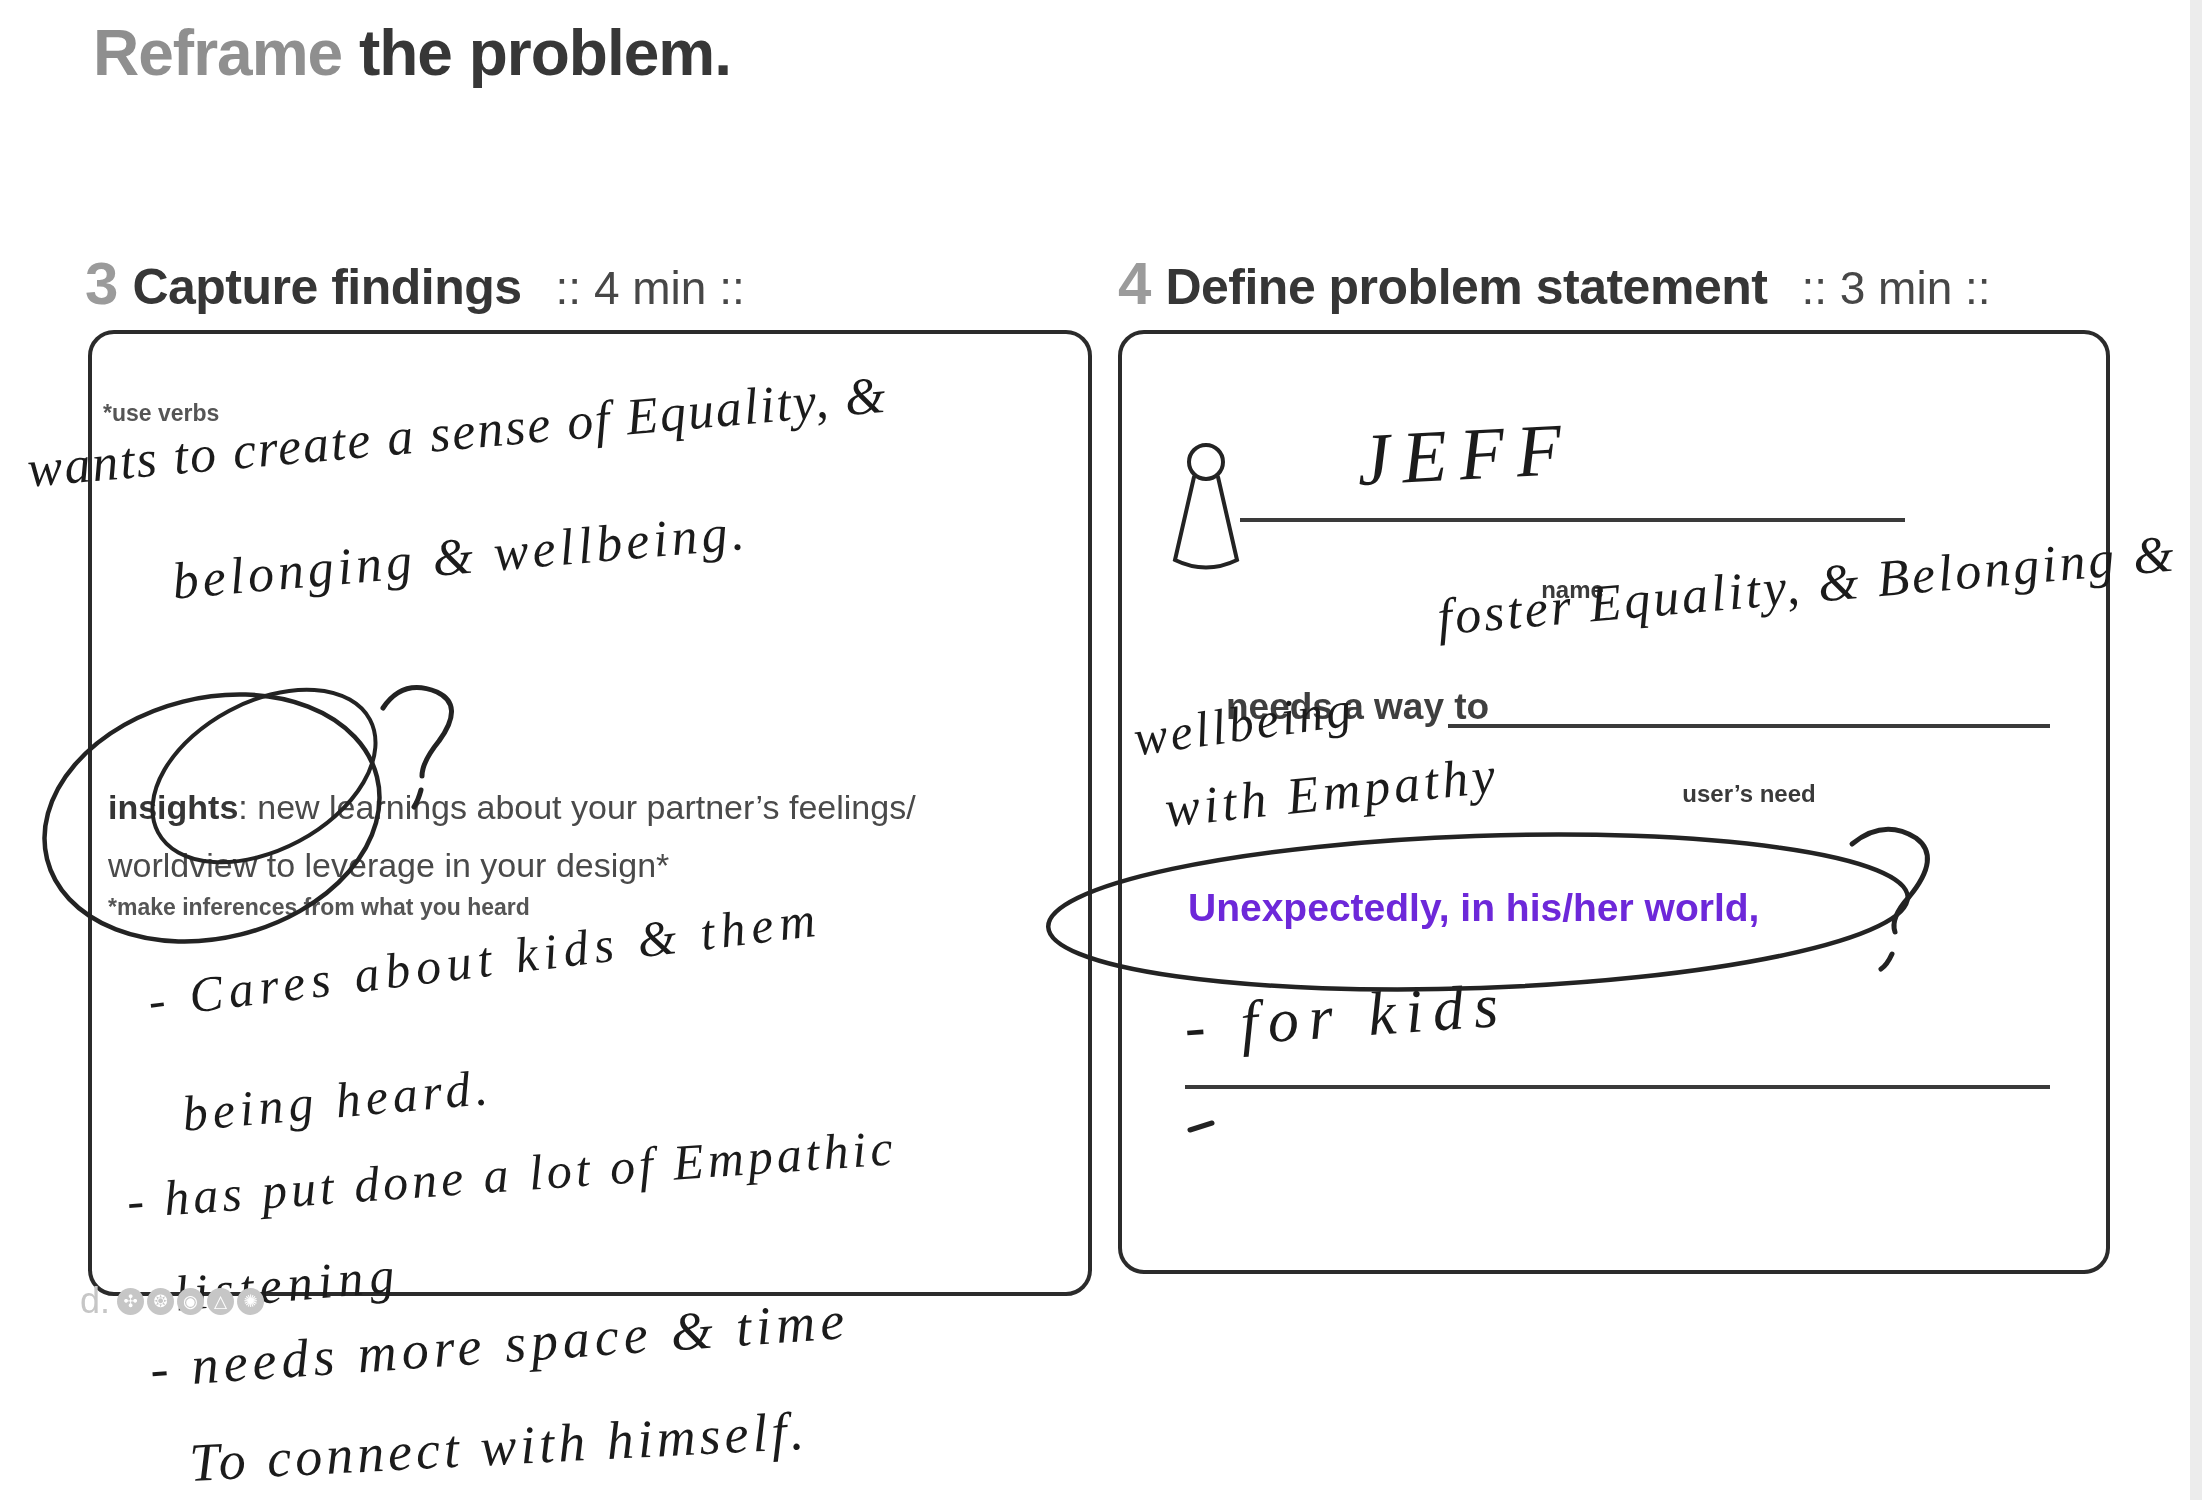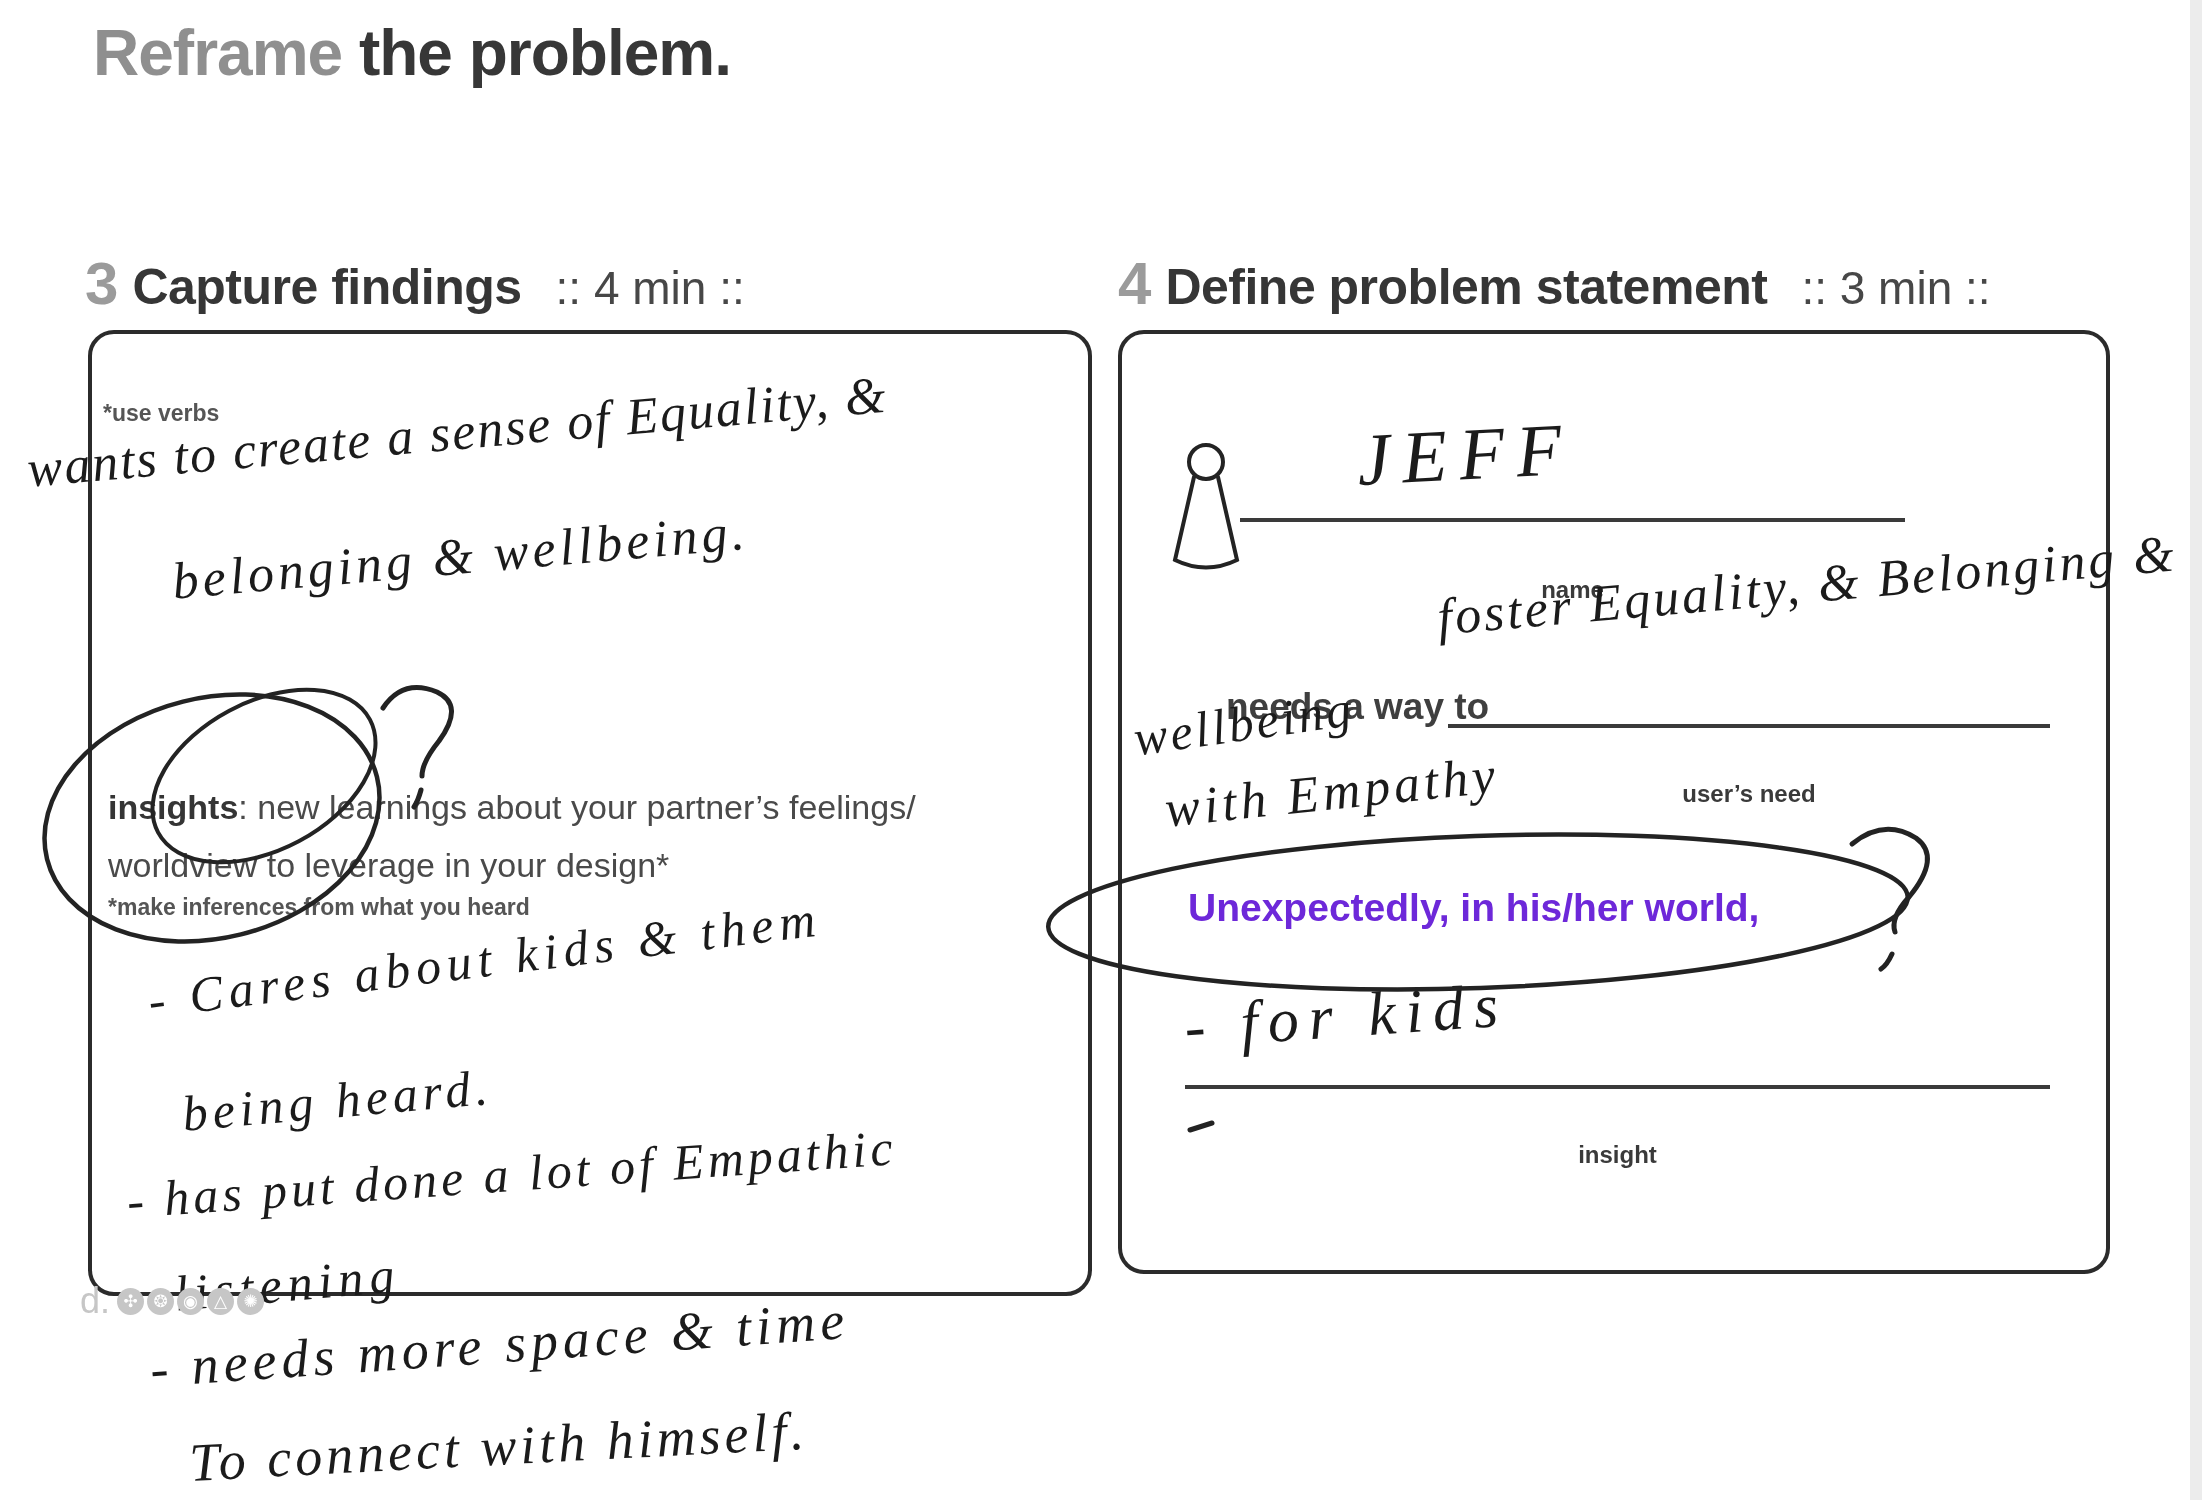--- a/index.html
+++ b/index.html
@@ -96,21 +96,20 @@
   <div class="hw" style="left:1435px;top:588px;font-size:52px;letter-spacing:3px;transform:rotate(-5deg);">foster Equality, &amp; Belonging &amp;</div>
   <div class="rule" style="left:1448px;top:724px;width:602px;"></div>
   <div class="abs cap" style="left:1448px;top:736px;width:602px;">user’s need</div>
   <div class="hw" style="left:1130px;top:710px;font-size:50px;letter-spacing:3px;transform:rotate(-8deg);">wellbeing</div>
   <div class="hw" style="left:1162px;top:780px;font-size:52px;letter-spacing:4px;transform:rotate(-6deg);">with Empathy</div>
 
   <div class="abs worldlbl" style="left:1188px;top:886px;">Unexpectedly, in his/her world,</div>
 
   <div class="hw" style="left:1182px;top:992px;font-size:62px;letter-spacing:10px;transform:rotate(-4deg);">- for kids</div>
   <div class="rule" style="left:1185px;top:1085px;width:865px;"></div>
-  <div class="abs cap" style="left:1185px;top:1097px;width:865px;">insight</div>
 
   <svg class="overlay" width="2202" height="1500" viewBox="0 0 2202 1500">
     <g stroke="#232323" fill="none" stroke-linecap="round">
       <ellipse cx="212" cy="818" rx="170" ry="120" transform="rotate(-14 212 818)" stroke-width="4.5"></ellipse>
       <ellipse cx="264" cy="776" rx="120" ry="74" transform="rotate(-28 264 776)" stroke-width="4"></ellipse>
       <path d="M 383 708 q 20 -30 54 -16 q 28 13 2 49 q -17 21 -17 35" stroke-width="5"></path>
       <path d="M 421 790 q -3 11 -7 17" stroke-width="5"></path>
       <ellipse cx="1478" cy="912" rx="430" ry="76" transform="rotate(-2 1478 912)" stroke-width="4.5"></ellipse>
       <path d="M 1852 844 q 32 -26 64 -6 q 26 19 -7 59 q -19 21 -14 35" stroke-width="5"></path>
       <path d="M 1892 954 q -5 11 -11 15" stroke-width="5"></path>

